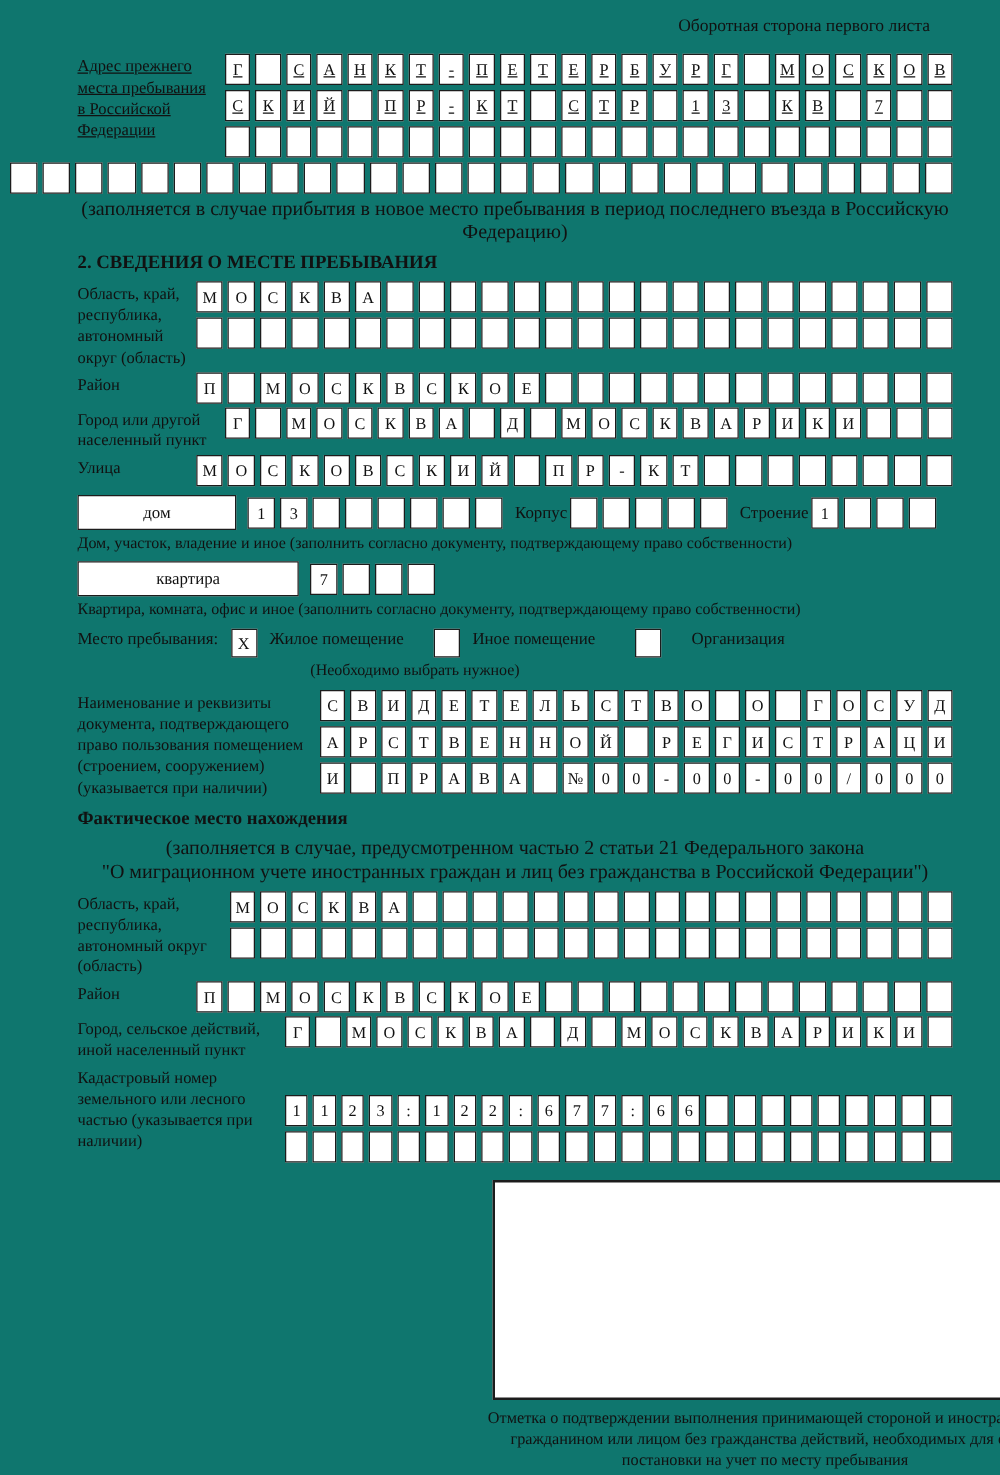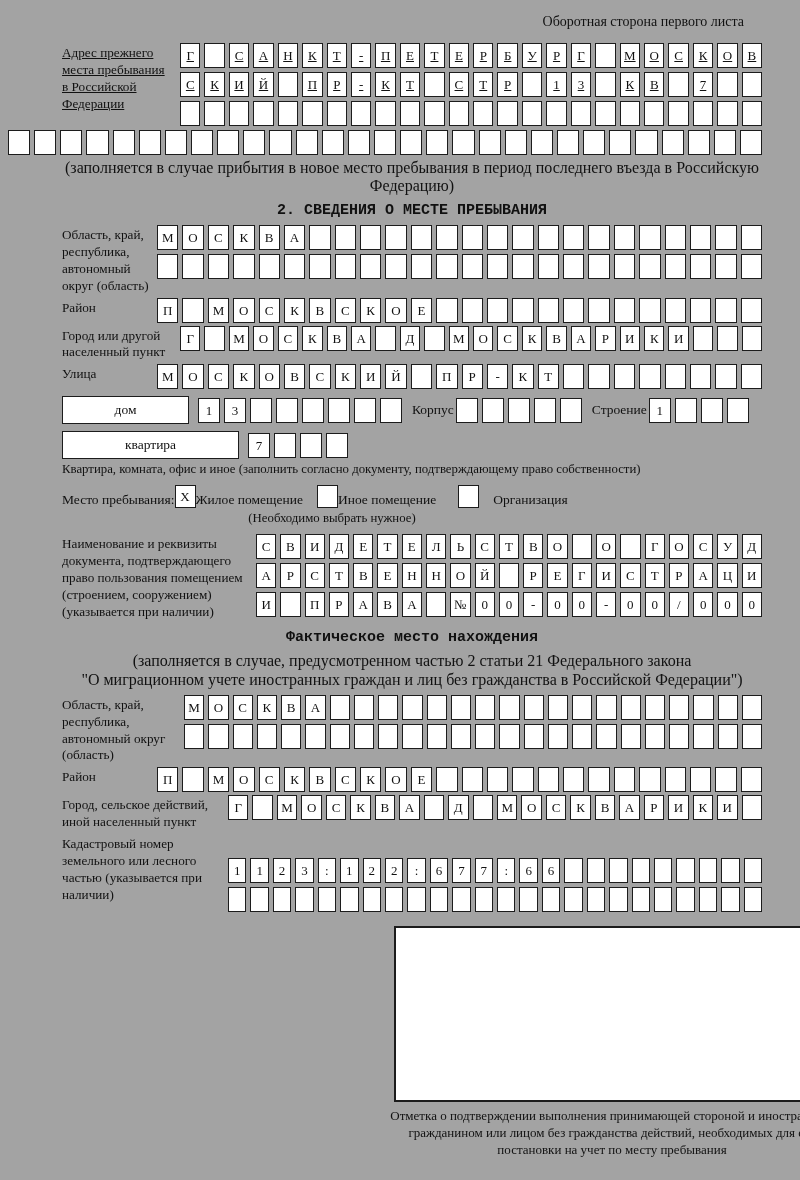--- a/index.html
+++ b/index.html
@@ -1,18 +1,18 @@
 <!DOCTYPE html>
 <html><head>
 <meta charset="utf-8">
 <style>
   * { margin:0; padding:0; box-sizing:border-box; }
   html,body { background:#ffffff; }
   .page {
-    width:800px; height:1180px; margin:0 auto; background:#a3a3a3;
+    width:800px; height:1180px; margin:0 auto; background:#0f766e;
     font-family:"Liberation Serif","DejaVu Serif",serif; color:#111;
     padding:14px 38px 0 62px; overflow:hidden; position:relative;
   }
   .hdr-note { text-align:right; font-size:14px; padding-right:18px; }
 
   .field { display:flex; align-items:flex-start; margin-top:3px; }
   .flabel { font-size:13.2px; line-height:1.28; padding-right:8px; padding-top:2px; }
   .w118 { flex:0 0 118px; } .w95 { flex:0 0 95px; } .w120 { flex:0 0 122px; }
   .w160 { flex:0 0 166px; } .w192 { flex:0 0 194px; }
   .fboxes { flex:1; display:flex; flex-direction:column; gap:4px; min-width:0; }
@@ -21,31 +21,31 @@
   .cell {
     flex:1 1 0; min-width:0; height:25px; border:1.5px solid #1c1c1c;
     display:flex; align-items:center; justify-content:center;
     font-size:13px; line-height:1; background:#fff;
   }
   .boxrow.fixed .cell { flex:0 0 22px; }
 
   .fullbleed { margin-left:-54px; margin-top:4px; }
   .note-c { text-align:center; font-size:16px; margin-top:4px; }
   .note-l { font-size:12.8px; margin-top:3px; }
-  .h-bold { text-align:center; font-weight:bold; font-size:15px; margin-top:7px;font-family:Liberation Mono, monospace; }
+  .h-bold { text-align:left; font-weight:bold; font-size:15px; margin-top:7px; }
 
   .inline-row { display:flex; align-items:center; margin-top:7px; }
   .widebox { border:1.6px solid #1c1c1c; height:28px; display:flex;
              align-items:center; justify-content:center; font-size:13.5px; background:#fff; }
   .dom-box { width:127px; margin-right:9px; }
   .kv-box  { width:177px; margin-right:9px; }
   .seg-label { font-size:13.5px; margin:0 2px 0 10px; }
   .inline-row .boxrow { gap:4px; }
 
-  .stay-row { display:flex; align-items:flex-end; margin-top:8px; font-size:13.5px; }
+  .stay-row { display:flex; align-items:flex-start; gap:10px; margin-top:8px; font-size:13.5px; }
   .cb { width:21px; height:23px; border:1.6px solid #1c1c1c; display:flex;
         align-items:center; justify-content:center; font-size:13px; background:#fff; }
   .stay-note { width:540px; text-align:center; font-size:12.8px; margin-top:3px; }
 
   .stamp-wrap { margin-left:332px; margin-top:14px; width:436px; }
   .stamp-box { height:176px; border:2px solid #1c1c1c; background:#fff; }
   .stamp-caption { text-align:center; font-size:13px; line-height:1.3; margin-top:6px;
                    margin-left:-12px; margin-right:-12px; }
   .mt6 { margin-top:6px; } .mt8 { margin-top:8px; }
 </style>
@@ -349,20 +349,21 @@
         <span class="cell"></span>
       </div>
     <div class="seg-label">Строение</div>
     <div class="boxrow fixed">
         <span class="cell">1</span>
         <span class="cell"></span>
         <span class="cell"></span>
         <span class="cell"></span>
       </div>
   </div>
+  <div class="note-l">Дом, участок, владение и иное (заполнить согласно документу, подтверждающему право собственности)</div>
 
   <div class="inline-row">
     <div class="widebox kv-box">квартира</div>
     <div class="boxrow fixed">
         <span class="cell">7</span>
         <span class="cell"></span>
         <span class="cell"></span>
         <span class="cell"></span>
       </div>
   </div>

